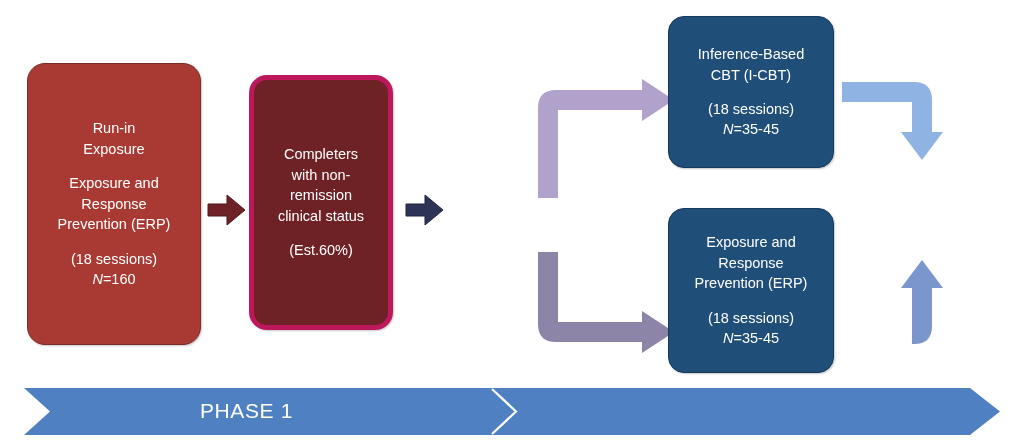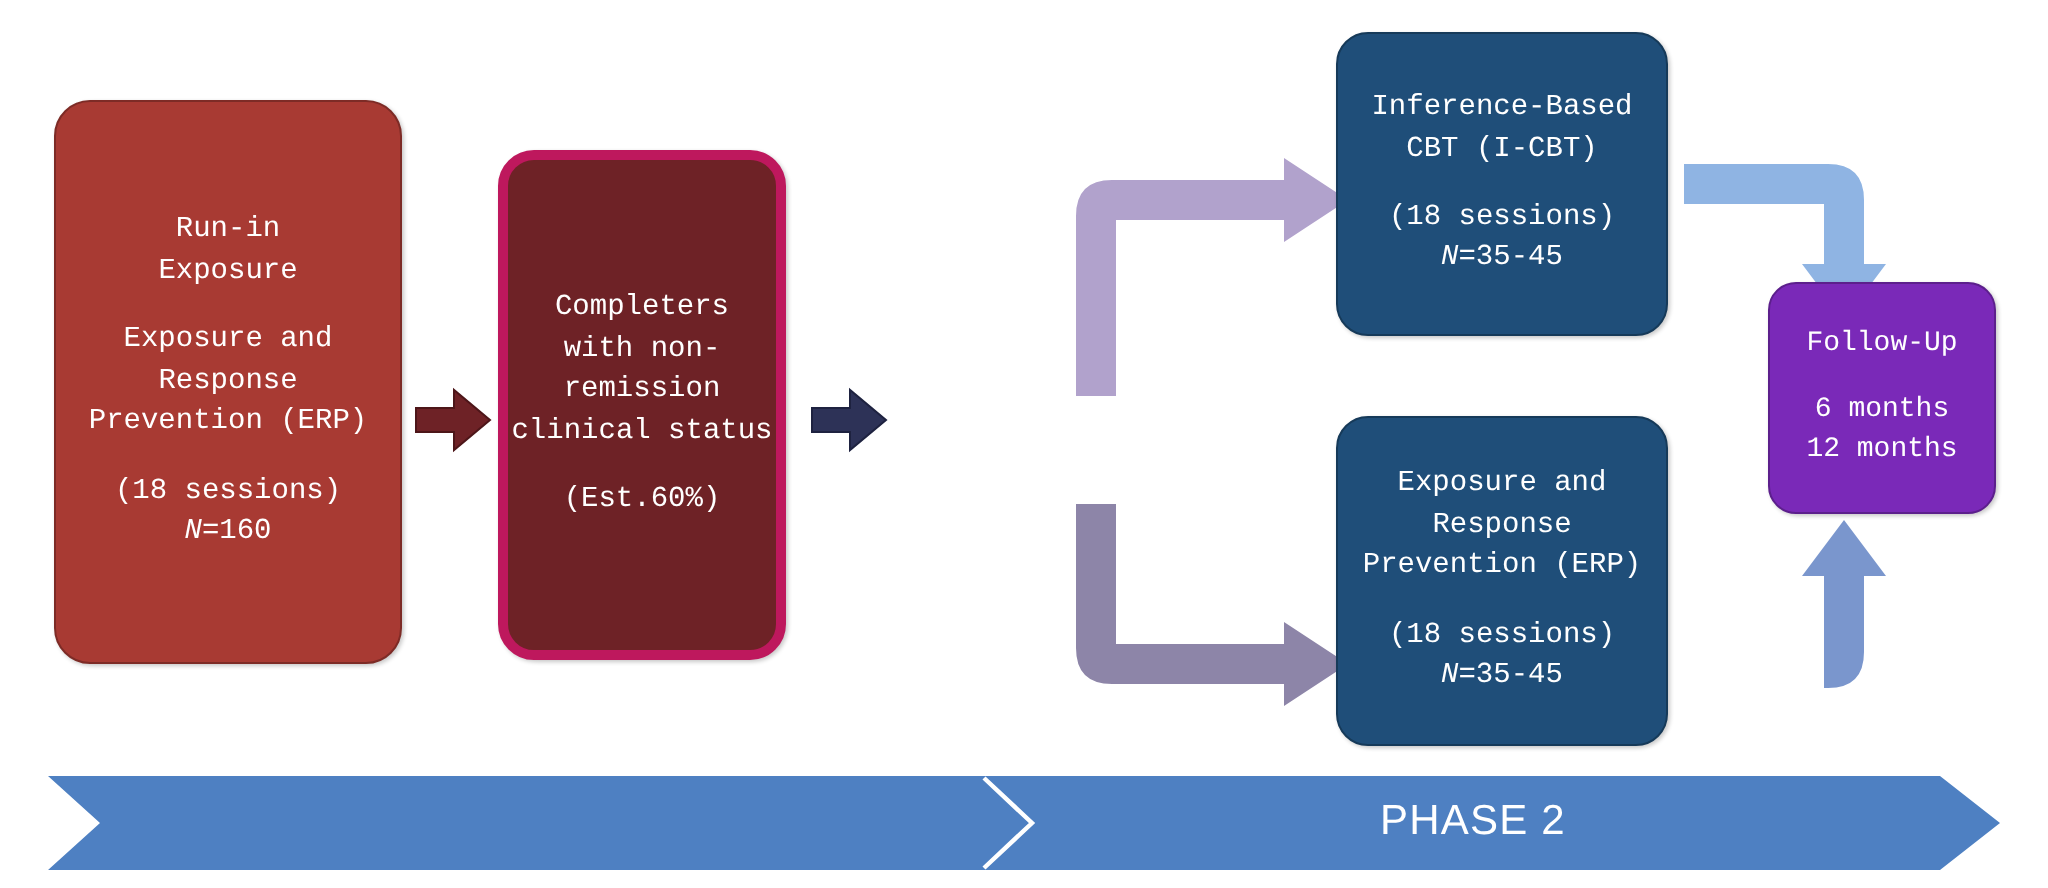--- a/index.html
+++ b/index.html
@@ -20,29 +20,28 @@
   .node {
     position: absolute;
     box-sizing: border-box;
     display: flex;
     flex-direction: column;
     align-items: center;
     justify-content: center;
     text-align: center;
     color: #ffffff;
     line-height: 1.42;
-    font-family: Liberation Mono, monospace;
   }
   .node .ln { display: block; white-space: nowrap; }
   .node .gap { display: block; height: 0.95em; }
   .ital { font-style: italic; }
 
   
   #box-runin {
-    left: 27px; top: 50px; width: 174px; height: 282px;
+    left: 27px; top: 63px; width: 174px; height: 282px;
     background: #a83a33;
     border: 1px solid #7d2b26;
     border-radius: 18px;
     font-size: 14.5px;
     box-shadow: 1px 1px 2px rgba(0,0,0,0.22);
   }
   
   #box-completers {
     left: 249px; top: 75px; width: 144px; height: 255px;
     background: #6e2226;
@@ -182,34 +181,28 @@
     <span class="ln">(18 sessions)</span>
     <span class="ln"><span class="ital">N</span><span>=35-45</span></span>
   </div>
 
   <div class="arrow-elbow" id="arrow-icbt-followup">
     <svg width="110" height="82" viewBox="0 0 110 82">
       <path d="M0,2 L72,2 Q90,2 90,20 L90,52 L101,52 L80,80 L59,52 L70,52 L70,22 L0,22 Z" fill="#8fb4e3"></path>
     </svg>
   </div>
 
-  <div class="node" id="box-followup">
-    <span class="ln">Follow-Up</span>
-    <span class="gap"></span>
-    <span class="ln">6 months</span>
-    <span class="ln">12 months</span>
-  </div>
 
   <div class="arrow-elbow" id="arrow-erp-followup">
     <svg width="110" height="90" viewBox="0 0 110 90">
       <path d="M0,88 L70,88 L70,32 L59,32 L80,4 L101,32 L90,32 L90,70 Q90,88 72,88 L0,88 Z" fill="#7a96cd"></path>
     </svg>
   </div>
 
   <div id="phase-banner">
     <svg width="976" height="47" viewBox="0 0 976 47">
       <path d="M0,0 L946,0 L976,23.5 L946,47 L0,47 L26,23.5 Z" fill="#4e80c2"></path>
       <path d="M468,1 L492,23.5 L468,46" fill="none" stroke="#ffffff" stroke-width="2.2"></path>
     </svg>
   </div>
-  <div class="phase-label" id="phase-2-label">PHASE 2</div>
+  <div class="phase-label" id="phase-1-label">PHASE 1</div>
 
 </div>
 
 </body></html>

